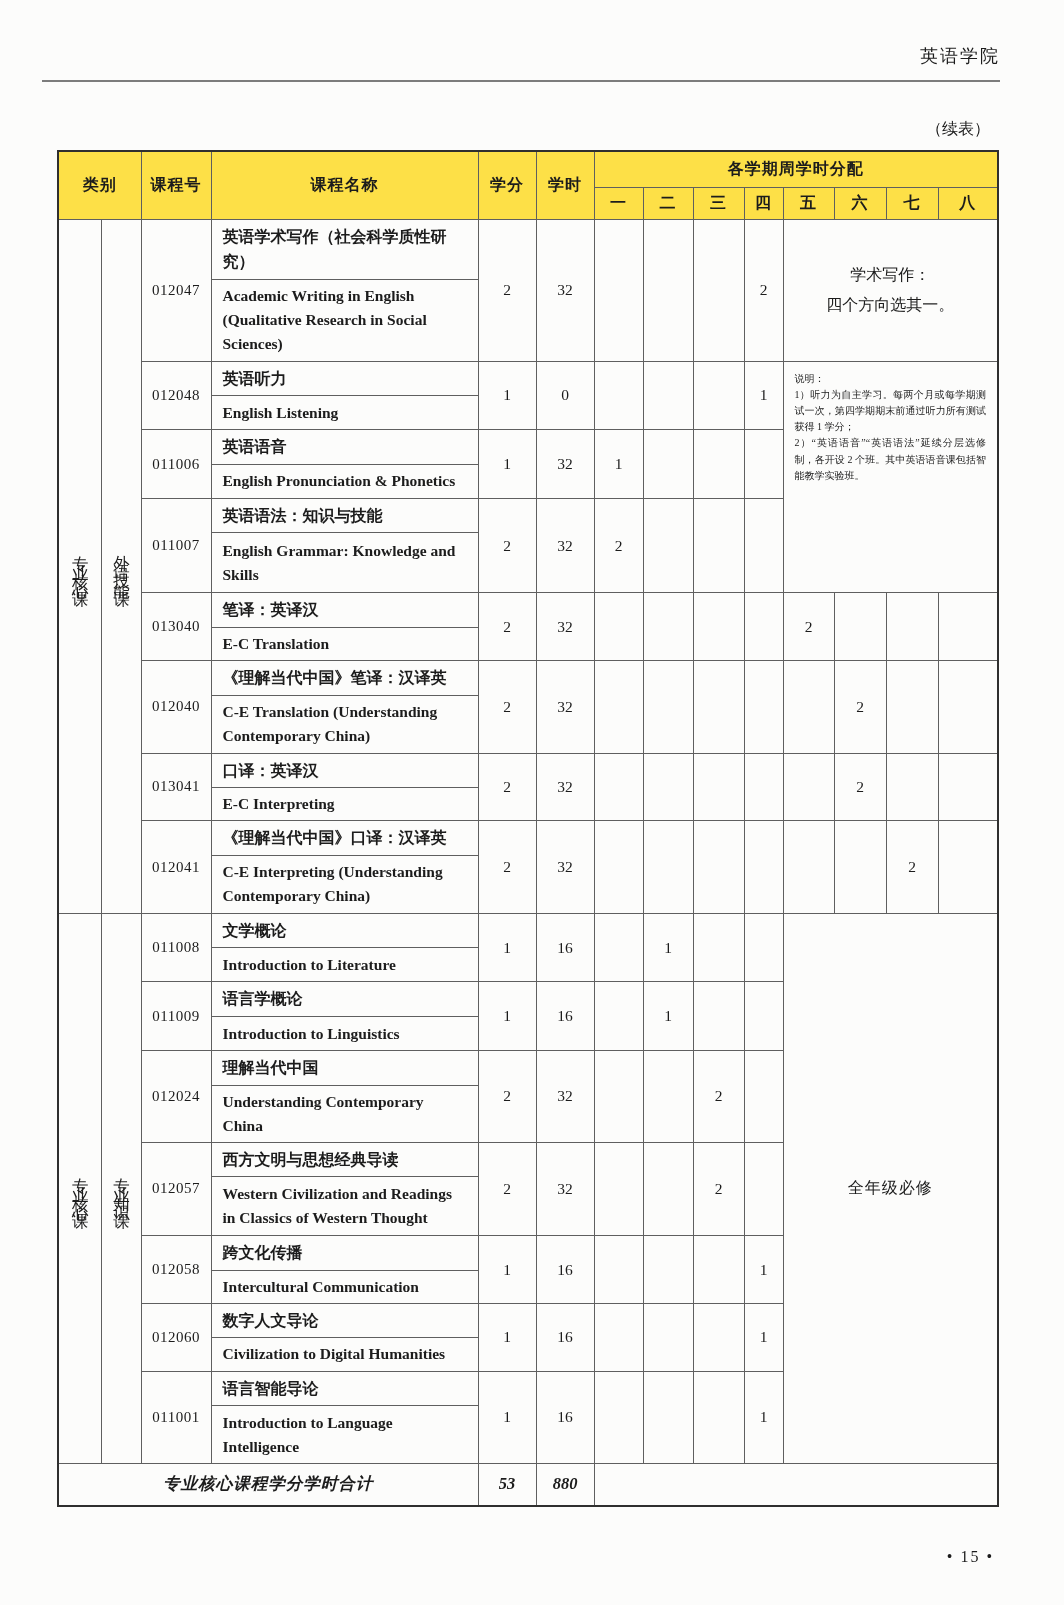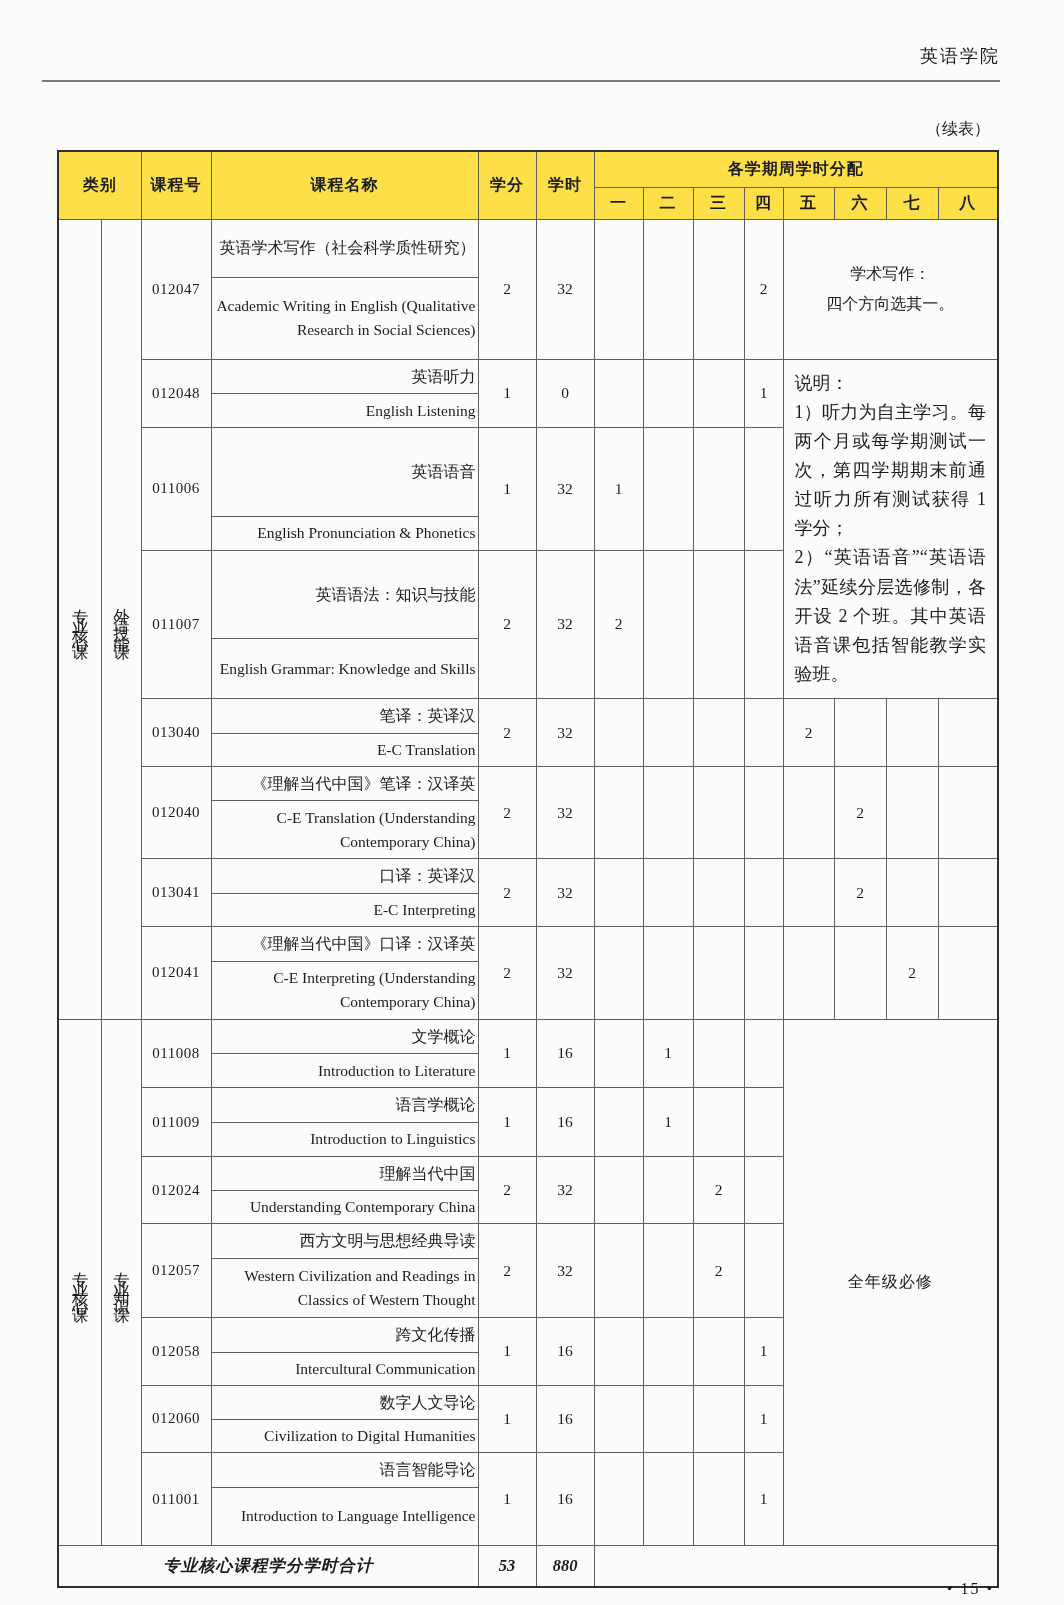--- a/index.html
+++ b/index.html
@@ -16,21 +16,21 @@
   }
   .header-rule {
     position:absolute; top:80px; left:42px; width:958px;
     border:none; border-top:2px solid #7c7c7c; margin:0;
   }
   .continued-note {
     position:absolute; top:119px; right:74px;
     font-size:16px;
   }
   .page-number {
-    position:absolute; top:1580px; right:70px;
+    position:absolute; top:1548px; right:70px;
     font-size:16px; letter-spacing:2px;
   }
 
   table.curriculum {
     position:absolute; top:150px; left:57px;
     width:940px;
     border-collapse:collapse;
     table-layout:fixed;
     border:2px solid #2f2f2f;
   }
@@ -43,38 +43,38 @@
     overflow:hidden;
   }
   .curriculum thead th {
     background:#fde047;
     font-family:"Liberation Sans","DejaVu Sans",sans-serif;
     font-weight:600;
     font-size:16px;
     letter-spacing:1px;
   }
   td.code { font-size:15px; letter-spacing:0.5px; }
-  td.name { text-align:right; padding:4px 2px; }
+  td.name { text-align:left; padding:4px 11px;font-weight:bold; }
   td.name.zh { font-size:16px; line-height:1.6; }
   td.name.en { font-size:15.5px; line-height:1.55; }
   td.num { font-size:15.5px; }
   td.cat { }
   .vert {
     writing-mode:vertical-lr;
     text-orientation:upright;
     letter-spacing:9px;
     font-size:16.5px;
     line-height:1.1;
     display:inline-block;
   }
   td.note-center { font-size:16px; line-height:1.9;margin-left:18px; }
   td.note-text {
     text-align:left; vertical-align:top;
     padding:9px 11px;
-    font-size:18px;
+    font-size:10px;
     line-height:1.62;
     margin-top:36px;
   }
   td.note-text div { text-align:justify; text-justify:inter-character; }
   td.note-all { font-size:16px; letter-spacing:1px; }
   tr.total-row td { font-weight:bold; font-size:16.5px;font-style:italic; }
   tr.total-row td.total-label { letter-spacing:1px; }
 </style>
 </head>
 <body>

